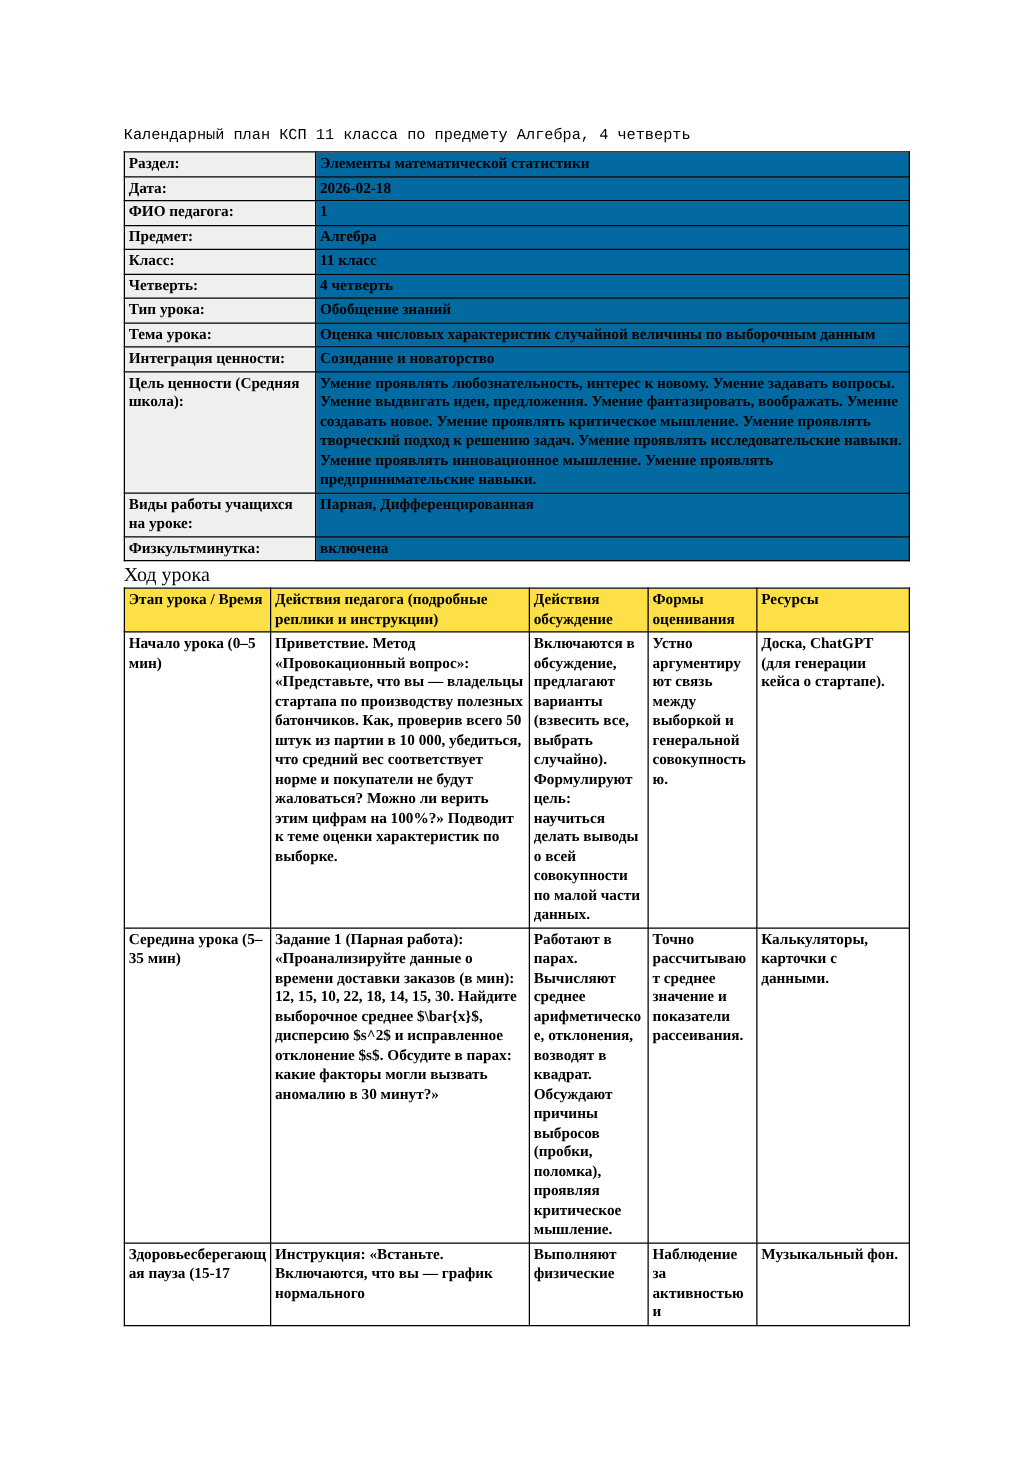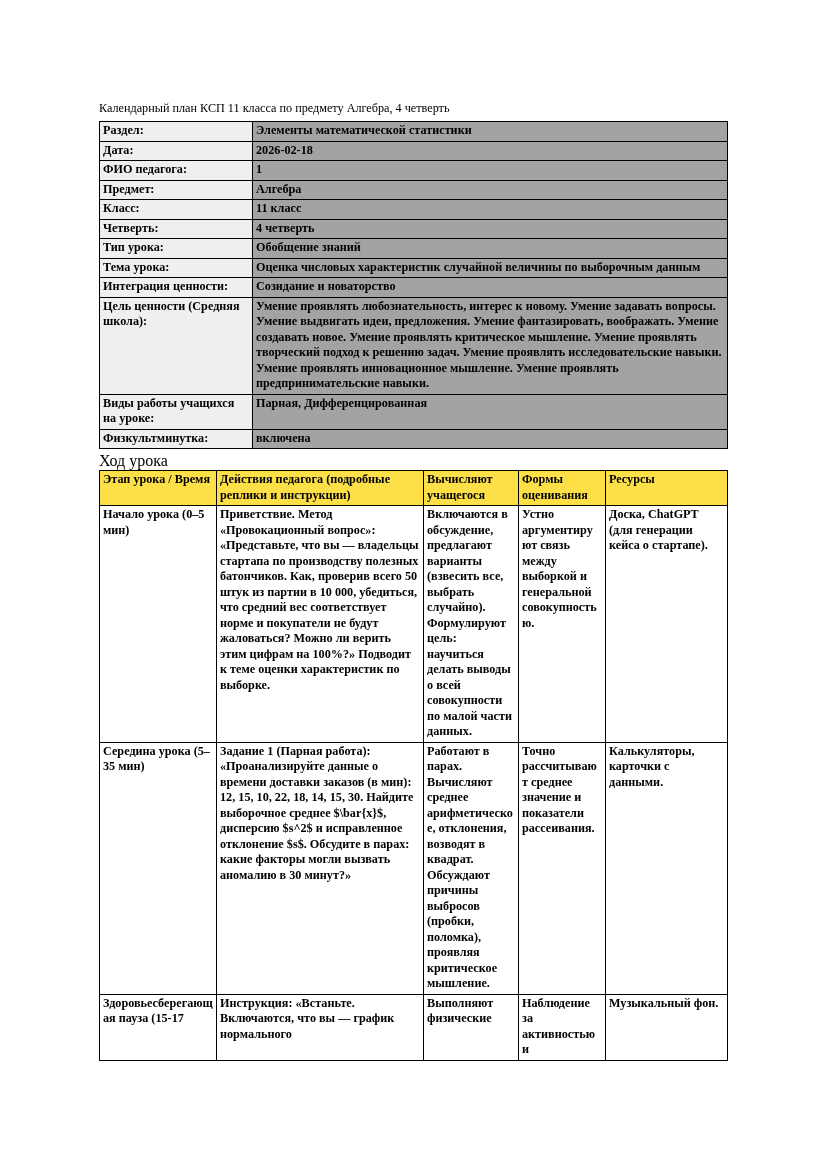--- a/index.html
+++ b/index.html
@@ -23,20 +23,21 @@
     height: 1170px;
     background: #ffffff;
     box-sizing: border-box;
     padding: 100px 100px 0 99px;
   }
   .doc-title {
     font-size: 12.2px;
     line-height: 16px;
     margin: 0 0 5px 0;
     white-space: nowrap;
+    font-family: Liberation Mono, monospace;
   }
   .section-label {
     font-size: 16px;
     line-height: 16px;
     margin: 4px 0 1px 0;
   }
   table.kcp {
     border-collapse: collapse;
     width: 628px;
     table-layout: fixed;
@@ -53,21 +54,21 @@
     overflow-wrap: break-word;
     hyphens: none;
   }
   
   table.info col.c1 { width: 153px; }
   table.info col.c2 { width: 475px; }
   table.info td.label {
     background: #efefef;
   }
   table.info td.value {
-    background: #a3a3a3;
+    background: #0369a1;
   }
   
   table.flow col.f1 { width: 117px; }
   table.flow col.f2 { width: 207px; }
   table.flow col.f3 { width: 95px; }
   table.flow col.f4 { width: 87px; }
   table.flow col.f5 { width: 122px; }
   table.flow thead td {
     background: #fde047;
   }
@@ -146,21 +147,21 @@
         <col class="f1">
         <col class="f2">
         <col class="f3">
         <col class="f4">
         <col class="f5">
       </colgroup>
     <thead>
       <tr>
         <td>Этап урока / Время</td>
         <td>Действия педагога (подробные реплики и инструкции)</td>
-        <td>Вычисляют учащегося</td>
+        <td>Действия обсуждение</td>
         <td>Формы оценивания</td>
         <td>Ресурсы</td>
       </tr>
     </thead>
     <tbody>
       <tr>
         <td>Начало урока (0–5 мин)</td>
         <td>Приветствие. Метод «Провокационный вопрос»: «Представьте, что вы — владельцы стартапа по производству полезных батончиков. Как, проверив всего 50 штук из партии в 10 000, убедиться, что средний вес соответствует норме и покупатели не будут жаловаться? Можно ли верить этим цифрам на 100%?» Подводит к теме оценки характеристик по выборке.</td>
         <td>Включаются в обсуждение, предлагают варианты (взвесить все, выбрать случайно). Формулируют цель: научиться делать выводы о всей совокупности по малой части данных.</td>
         <td>Устно аргументируют связь между выборкой и генеральной совокупностью.</td>

